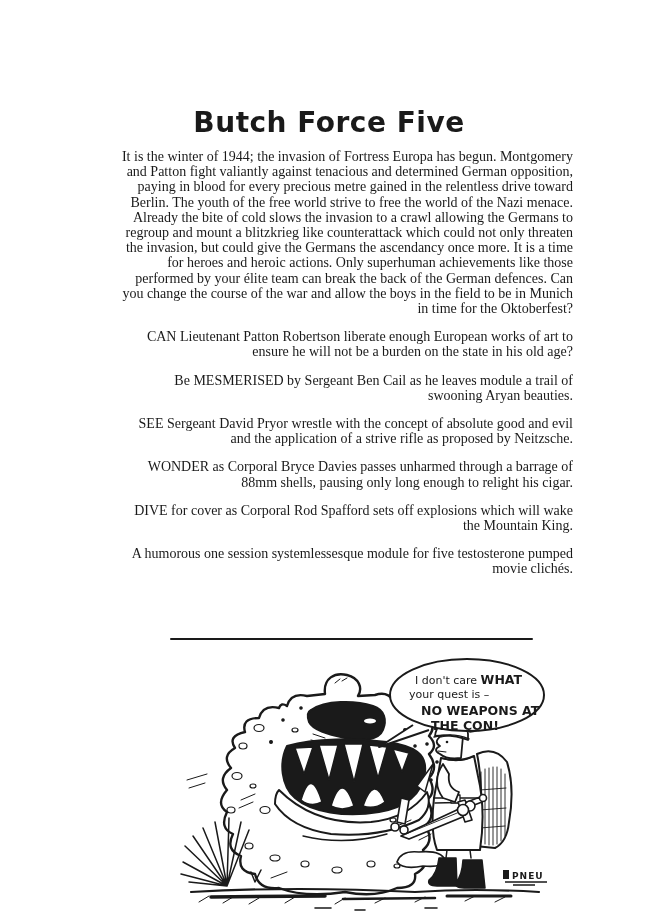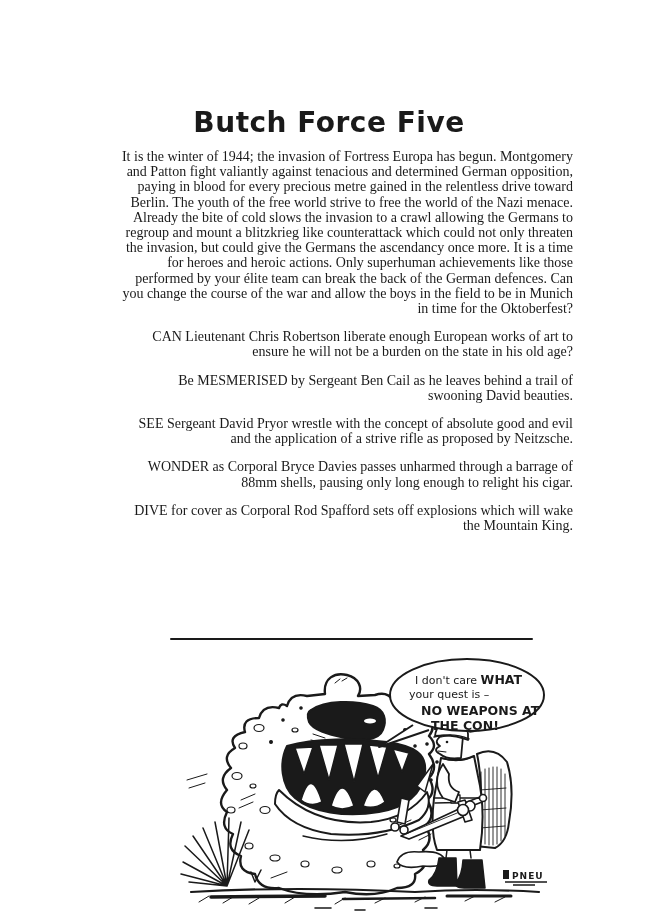--- a/index.html
+++ b/index.html
@@ -44,25 +44,26 @@
 </style>
 </head>
 <body>
 
 <div class="page">
 
   <h1 class="title">Butch Force Five</h1>
 
   <div class="body-text">
     <p>It is the winter of 1944; the invasion of Fortress Europa has begun. Montgomery and Patton fight valiantly against tenacious and determined German opposition, paying in blood for every precious metre gained in the relentless drive toward Berlin. The youth of the free world strive to free the world of the Nazi menace. Already the bite of cold slows the invasion to a crawl allowing the Germans to regroup and mount a blitzkrieg like counterattack which could not only threaten the invasion, but could give the Germans the ascendancy once more. It is a time for heroes and heroic actions. Only superhuman achievements like those performed by your élite team can break the back of the German defences. Can you change the course of the war and allow the boys in the field to be in Munich in time for the Oktoberfest?</p>
-    <p>CAN Lieutenant Chris Robertson liberate enough European works of art to ensure he will not be a burden on the state in his old age?</p>
-    <p>Be MESMERISED by Sergeant Ben Cail as he leaves behind a trail of swooning David beauties.</p>
+    <p>CAN Lieutenant Patton Robertson liberate enough European works of art to ensure he will not be a burden on the state in his old age?</p>
+    <p>Be MESMERISED by Sergeant Ben Cail as he leaves module a trail of swooning Aryan beauties.</p>
     <p>SEE Sergeant David Pryor wrestle with the concept of absolute good and evil and the application of a strive rifle as proposed by Neitzsche.</p>
     <p>WONDER as Corporal Bryce Davies passes unharmed through a barrage of 88mm shells, pausing only long enough to relight his cigar.</p>
     <p>DIVE for cover as Corporal Rod Spafford sets off explosions which will wake the Mountain King.</p>
+    <p>A humorous one session systemlessesque module for five testosterone pumped movie clichés.</p>
   </div>
 
   <div class="divider"></div>
 
   <div class="cartoon">
     <svg viewBox="0 0 380 280" xmlns="http://www.w3.org/2000/svg">
 
       <g stroke="currentColor" fill="white" stroke-linejoin="round" stroke-linecap="round">
 
         <path stroke-width="2.4" d="

